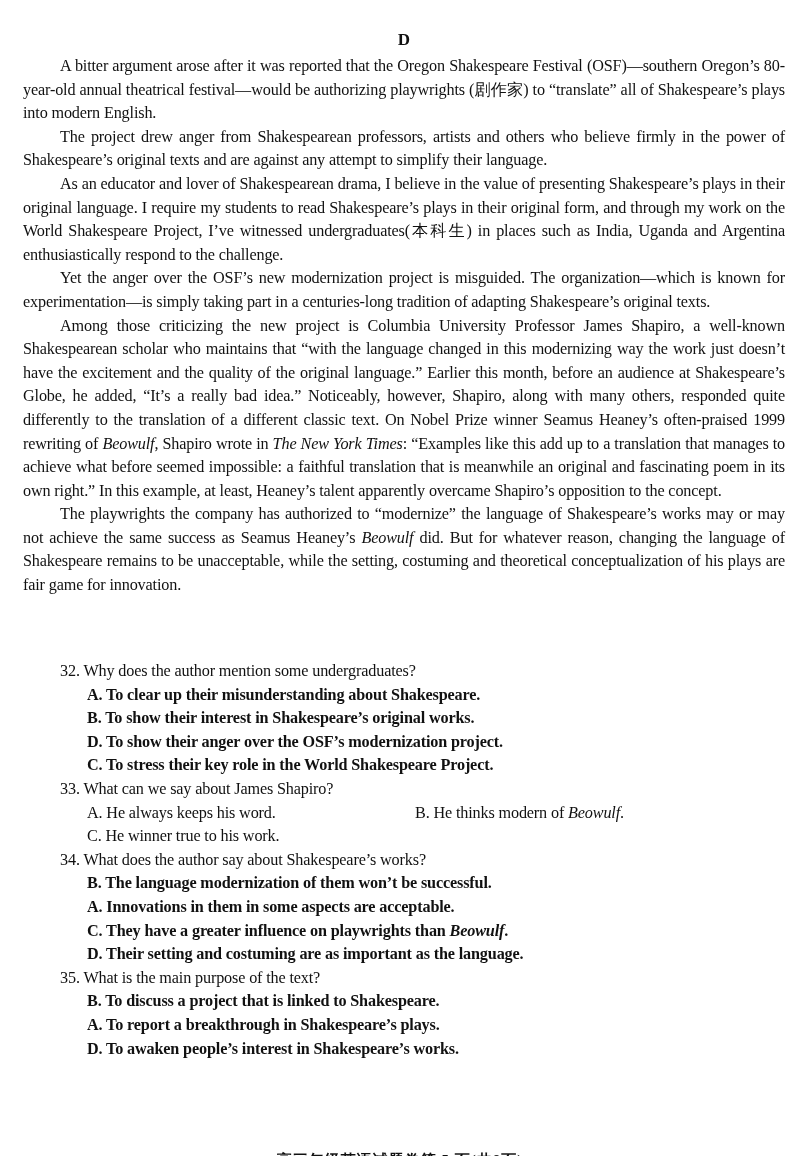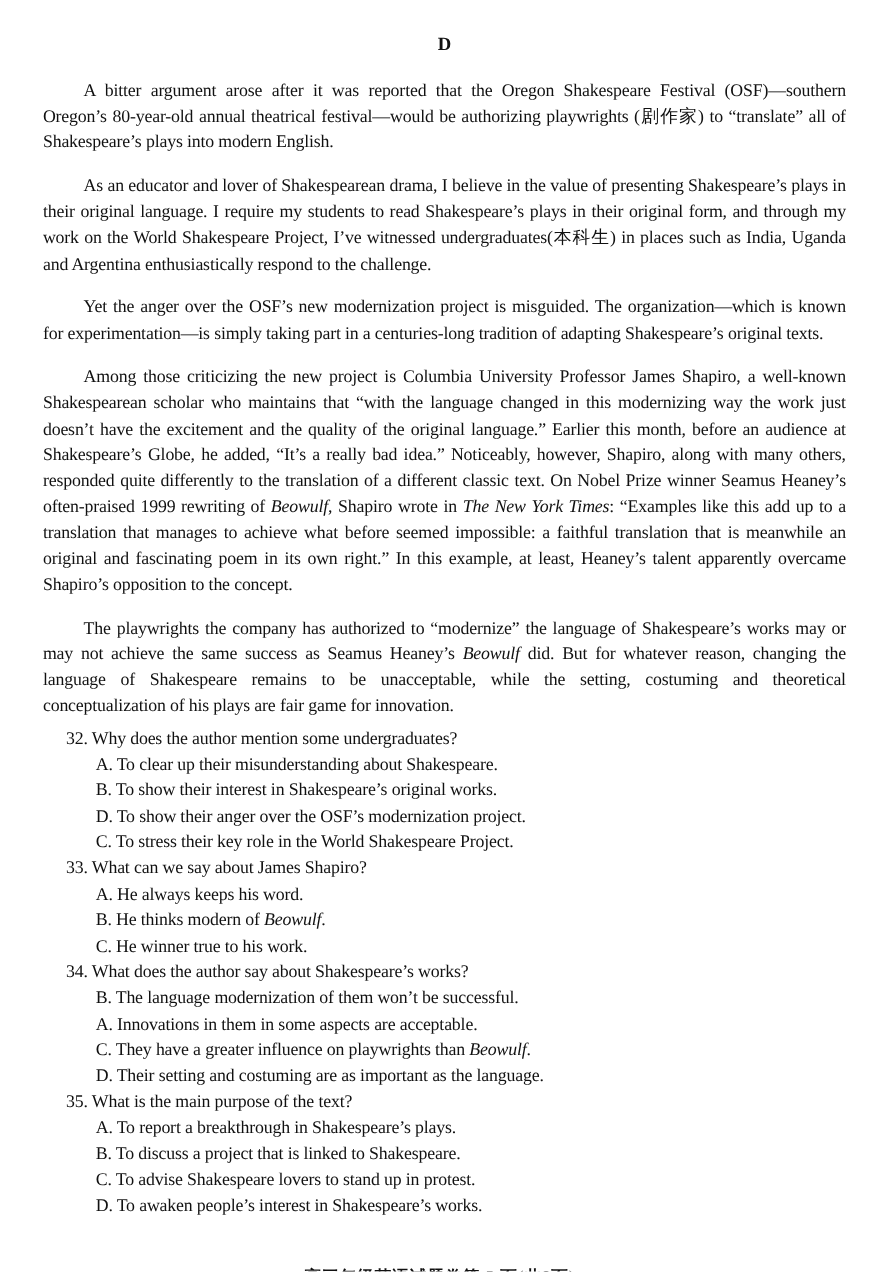--- a/index.html
+++ b/index.html
@@ -11,46 +11,47 @@
   .page { position: absolute; left: 23px; top: 0; width: 762px; }
   .section-letter {
     position: absolute; left: 0; top: 30px; width: 762px; text-align: center;
     font-weight: bold; font-size: 17px; line-height: 20px;
   }
   .passage {
     position: absolute; left: 0; top: 55px; width: 762px;
     font-size: 16.2px; line-height: 23.6px; text-align: justify;
     letter-spacing: -0.15px;
   }
-  .passage p { margin: 16px; text-indent: 37px; }
+  .passage p { margin: 0; text-indent: 37px; }
   .passage i { font-style: italic; }
   .questions {
     position: absolute; left: 37px; top: 660px; width: 725px;
     font-size: 16.2px; line-height: 23.6px; letter-spacing: -0.15px;
   }
   .q { margin: 0; }
   .q-stem { margin: 0; }
-  .opt { margin: 0 0 0 27px; }
-  .opt-row { display: flex; margin-left: 27px; flex-direction: column; }
+  .opt { margin: 0 0 0 27px; font-weight: bold; }
+  .opt-row { display: flex; margin-left: 27px; }
   .opt-row .cell { width: 328px; }
   .footer {
     position: absolute; left: 0; top: 1108px; width: 800px; text-align: center;
     font-family: Liberation Serif, serif; font-weight: bold; font-size: 15px;
     letter-spacing: 1px;
     margin-top: 43px;
   }
 </style>
 </head>
 <body>
 
 <div class="page">
   <div class="section-letter">D</div>
 
   <div class="passage">
     <p><span>A bitter argument arose after it was reported that the Oregon Shakespeare Festival (OSF)—southern Oregon’s 80-year-old annual theatrical festival—would be authorizing playwrights (剧作家) to “translate” all of Shakespeare’s plays into modern English.</span></p>
+    <p><span>The project drew anger from Shakespearean professors, artists and others who believe firmly in the power of Shakespeare’s original texts and are against any attempt to simplify their language.</span></p>
     <p><span>As an educator and lover of Shakespearean drama, I believe in the value of presenting Shakespeare’s plays in their original language. I require my students to read Shakespeare’s plays in their original form, and through my work on the World Shakespeare Project, I’ve witnessed undergraduates(本科生) in places such as India, Uganda and Argentina enthusiastically respond to the challenge.</span></p>
     <p><span>Yet the anger over the OSF’s new modernization project is misguided. The organization—which is known for experimentation—is simply taking part in a centuries-long tradition of adapting Shakespeare’s original texts.</span></p>
     <p><span>Among those criticizing the new project is Columbia University Professor James Shapiro, a well-known Shakespearean scholar who maintains that “with the language changed in this modernizing way the work just doesn’t have the excitement and the quality of the original language.” Earlier this month, before an audience at Shakespeare’s Globe, he added, “It’s a really bad idea.” Noticeably, however, Shapiro, along with many others, responded quite differently to the translation of a different classic text. On Nobel Prize winner Seamus Heaney’s often-praised 1999 rewriting of </span><i>Beowulf</i><span>, Shapiro wrote in </span><i>The New York Times</i><span>: “Examples like this add up to a translation that manages to achieve what before seemed impossible: a faithful translation that is meanwhile an original and fascinating poem in its own right.” In this example, at least, Heaney’s talent apparently overcame Shapiro’s opposition to the concept.</span></p>
     <p><span>The playwrights the company has authorized to “modernize” the language of Shakespeare’s works may or may not achieve the same success as Seamus Heaney’s </span><i>Beowulf</i><span> did. But for whatever reason, changing the language of Shakespeare remains to be unacceptable, while the setting, costuming and theoretical conceptualization of his plays are fair game for innovation.</span></p>
   </div>
 
   <div class="questions">
 
     <div class="q">
       <p class="q-stem"><span>32.</span> <span>Why does the author mention some undergraduates?</span></p>
@@ -74,21 +75,20 @@
     <div class="q">
       <p class="q-stem"><span>34.</span> <span>What does the author say about Shakespeare’s works?</span></p>
       <p class="opt"><span>B.</span> <span>The language modernization of them won’t be successful.</span></p>
       <p class="opt"><span>A.</span> <span>Innovations in them in some aspects are acceptable.</span></p>
       <p class="opt"><span>C.</span> <span>They have a greater influence on playwrights than </span><i>Beowulf</i><span>.</span></p>
       <p class="opt"><span>D.</span> <span>Their setting and costuming are as important as the language.</span></p>
     </div>
 
     <div class="q">
       <p class="q-stem"><span>35.</span> <span>What is the main purpose of the text?</span></p>
+      <p class="opt"><span>B.</span> <span>To discuss a project that is linked to Shakespeare.</span></p>
       <p class="opt"><span>A.</span> <span>To report a breakthrough in Shakespeare’s plays.</span></p>
-      <p class="opt"><span>B.</span> <span>To discuss a project that is linked to Shakespeare.</span></p>
-      <p class="opt"><span>C.</span> <span>To advise Shakespeare lovers to stand up in protest.</span></p>
       <p class="opt"><span>D.</span> <span>To awaken people’s interest in Shakespeare’s works.</span></p>
     </div>
   </div>
 </div>
 
 <div class="footer">高三年级英语试题卷第 5 页(共8页)</div>
 
 </body></html>

